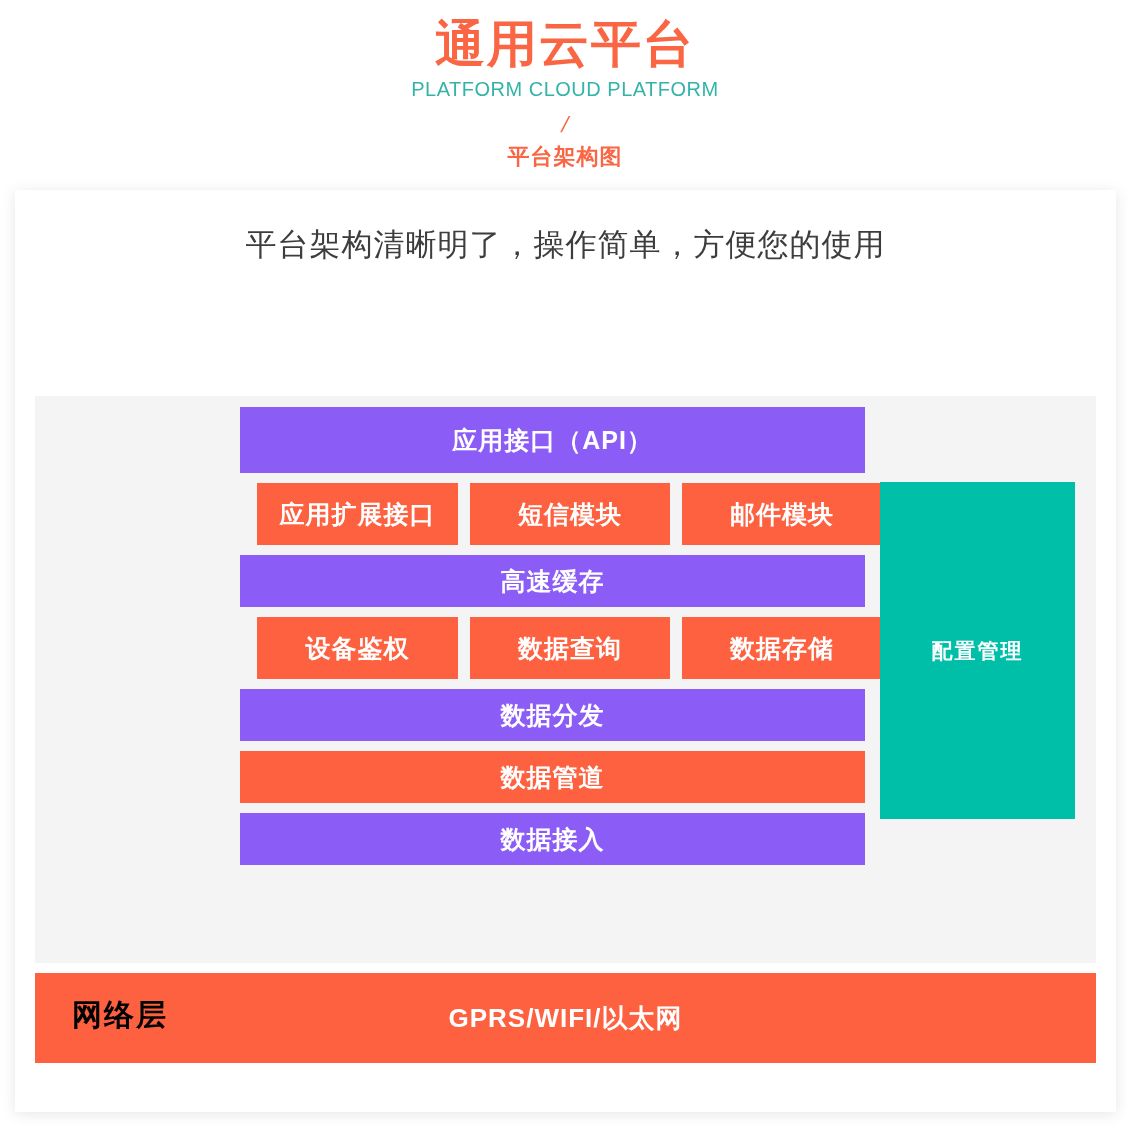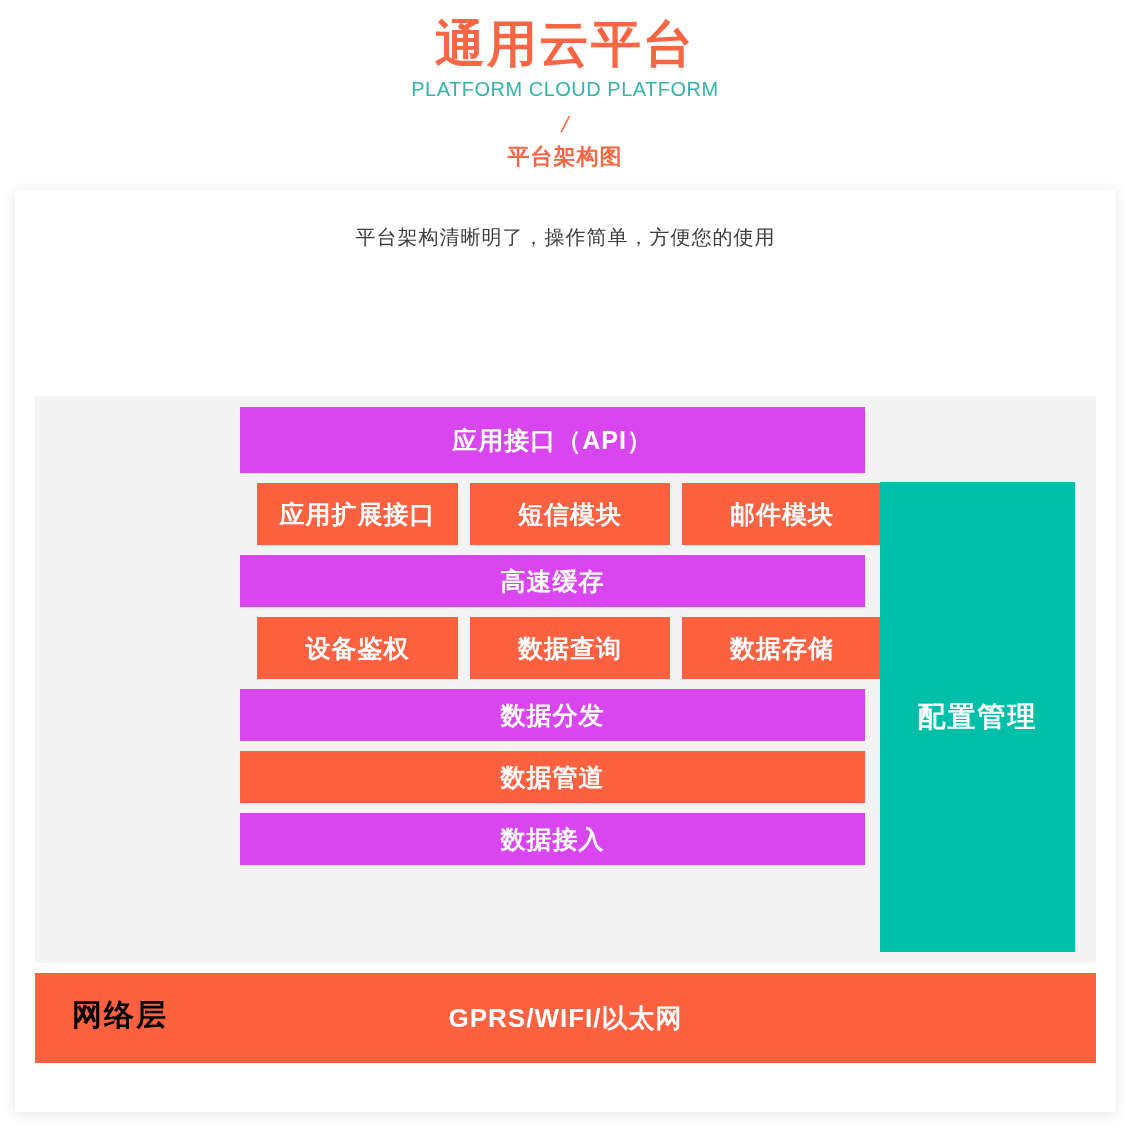--- a/index.html
+++ b/index.html
@@ -58,21 +58,21 @@
     height: 922px;
     background: #ffffff;
     box-shadow: 0 2px 14px rgba(0,0,0,0.10);
   }
   .card-lead {
     position: absolute;
     left: 0;
     top: 34px;
     width: 1101px;
     text-align: center;
-    font-size: 20px;
+    font-size: 31px;
     color: #3d3d3d;
     letter-spacing: 1px;
   }
 
   
   .side-label {
     position: absolute;
     font-size: 30px;
     font-weight: bold;
     color: #FA6643;
@@ -126,21 +126,21 @@
     width: 625px;
     color: #ffffff;
     font-size: 25px;
     font-weight: bold;
     display: flex;
     align-items: center;
     justify-content: center;
     letter-spacing: 1px;
     margin-bottom: 10px;
   }
-  .bar.teal   { background: #d946ef; }
+  .bar.teal   { background: #8b5cf6; }
   .bar.orange { background: #FD6140; }
   .bar.h-api  { height: 66px; }
   .bar.h-std  { height: 52px; }
 
   .triple {
     position: relative;
     width: 625px;
     height: 62px;
     margin-bottom: 10px;
     margin-left: 17px;
@@ -160,24 +160,24 @@
   }
   .triple .cell.c0 { left: 0;     width: 201px; }
   .triple .cell.c1 { left: 213px; width: 200px; }
   .triple .cell.c2 { left: 425px; width: 200px; }
 
   .config-box {
     position: absolute;
     left: 845px;
     top: 86px;
     width: 195px;
-    height: 470px;
+    height: 337px;
     background: #00BFA9;
     color: #ffffff;
-    font-size: 28px;
+    font-size: 21px;
     font-weight: bold;
     display: flex;
     align-items: center;
     justify-content: center;
     letter-spacing: 2px;
   }
 
   
   .network {
     position: absolute;

